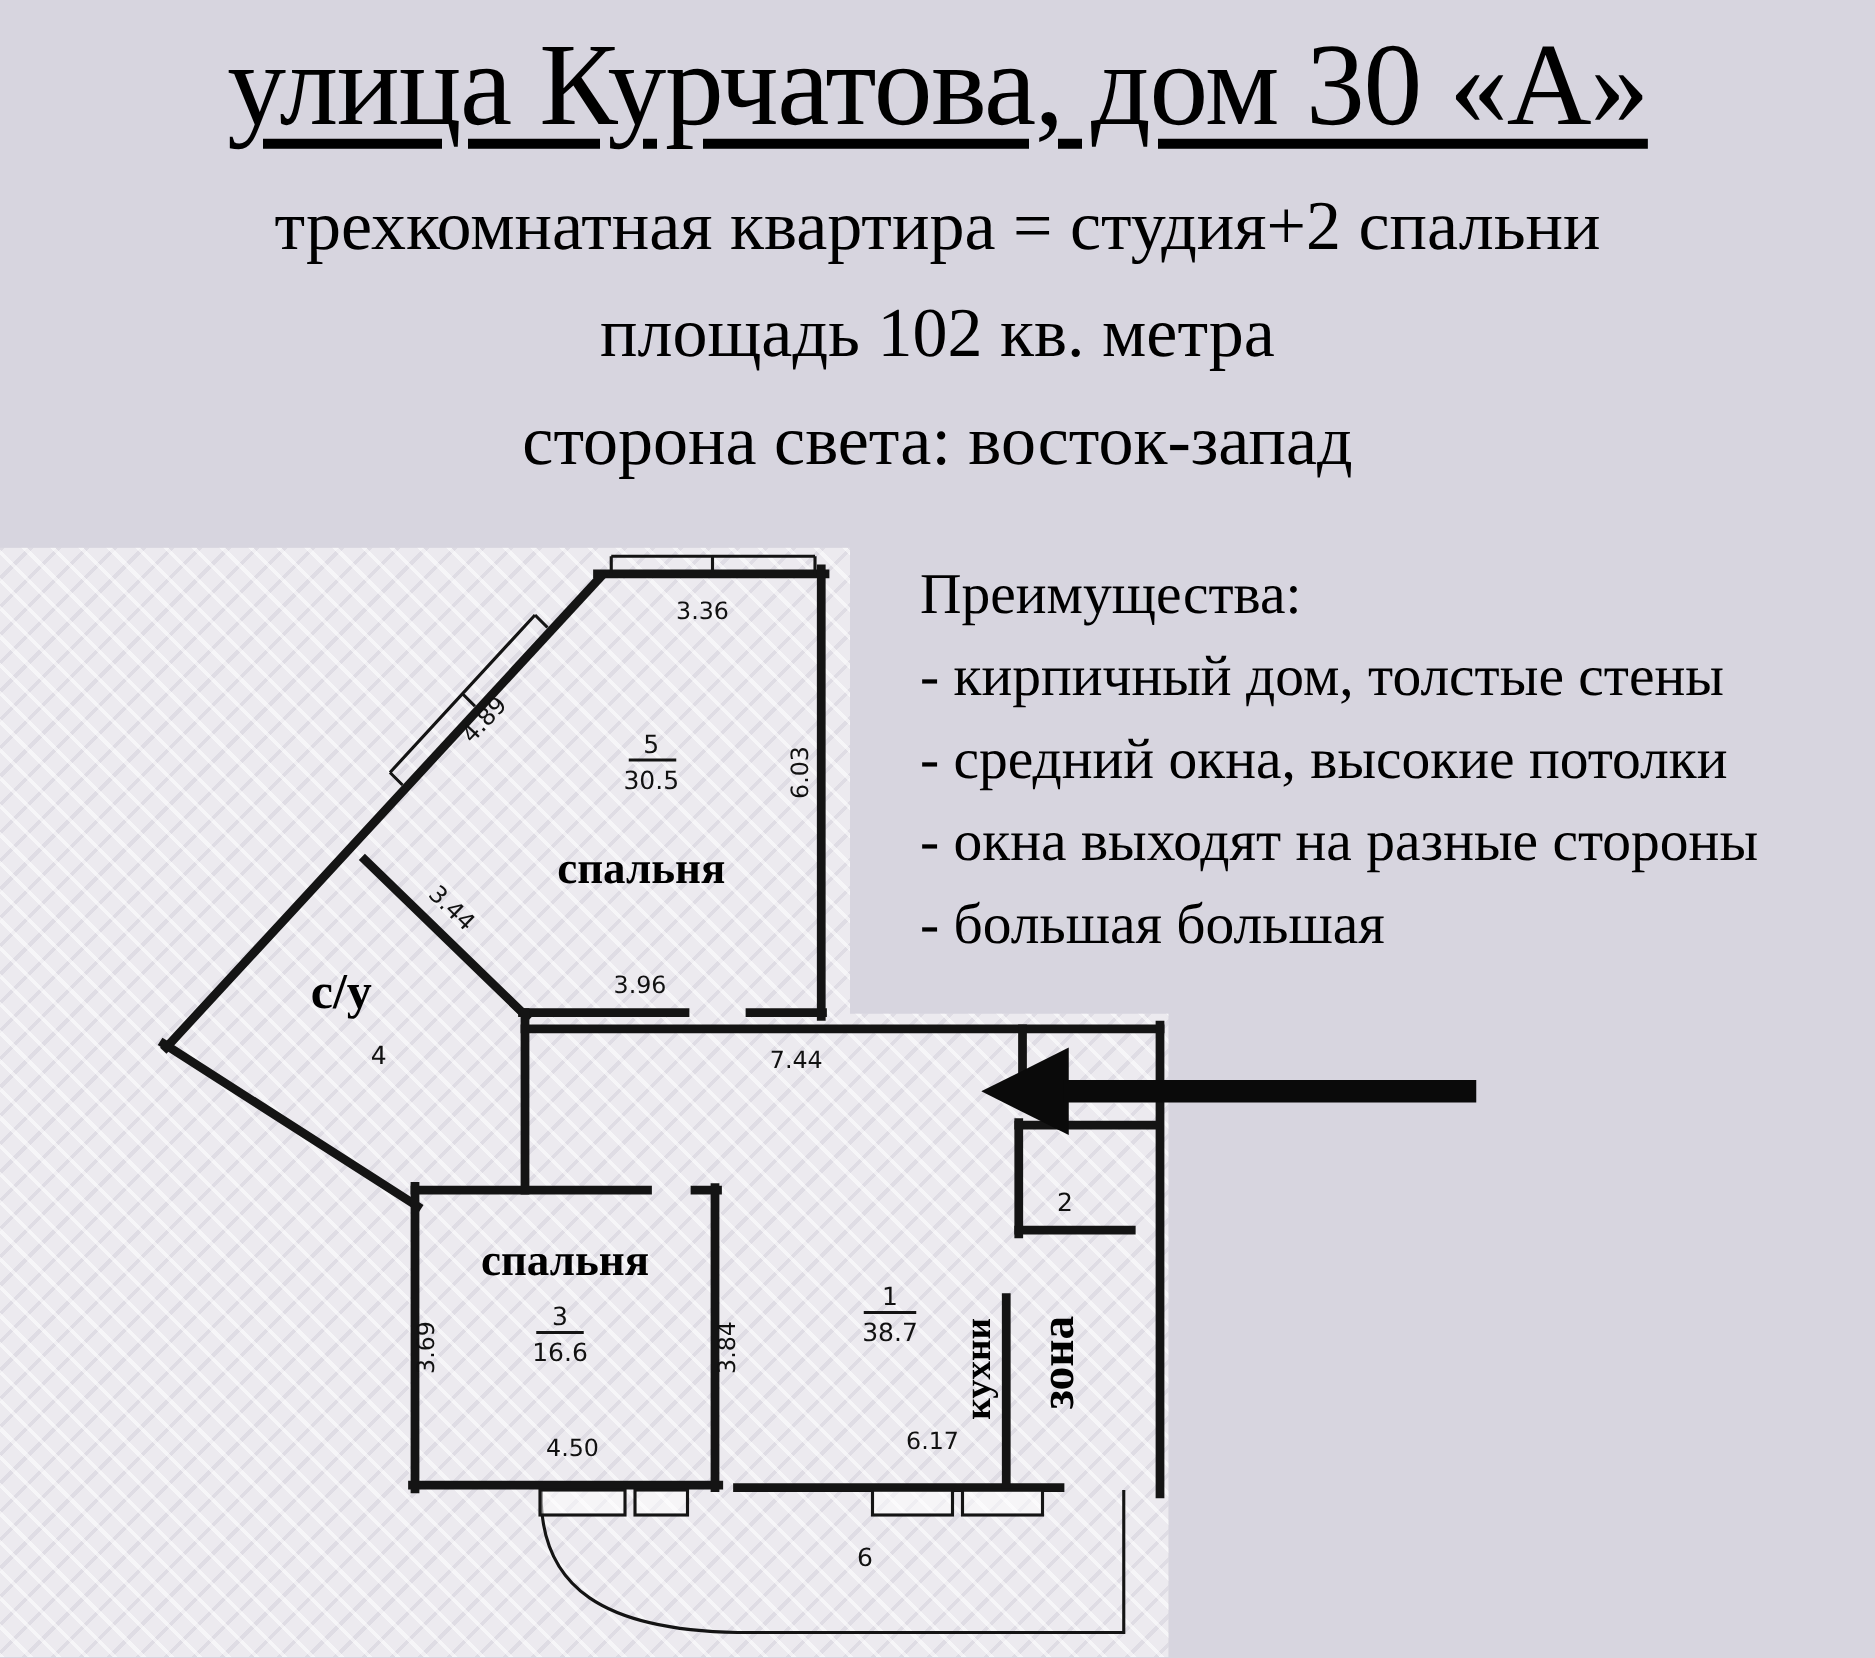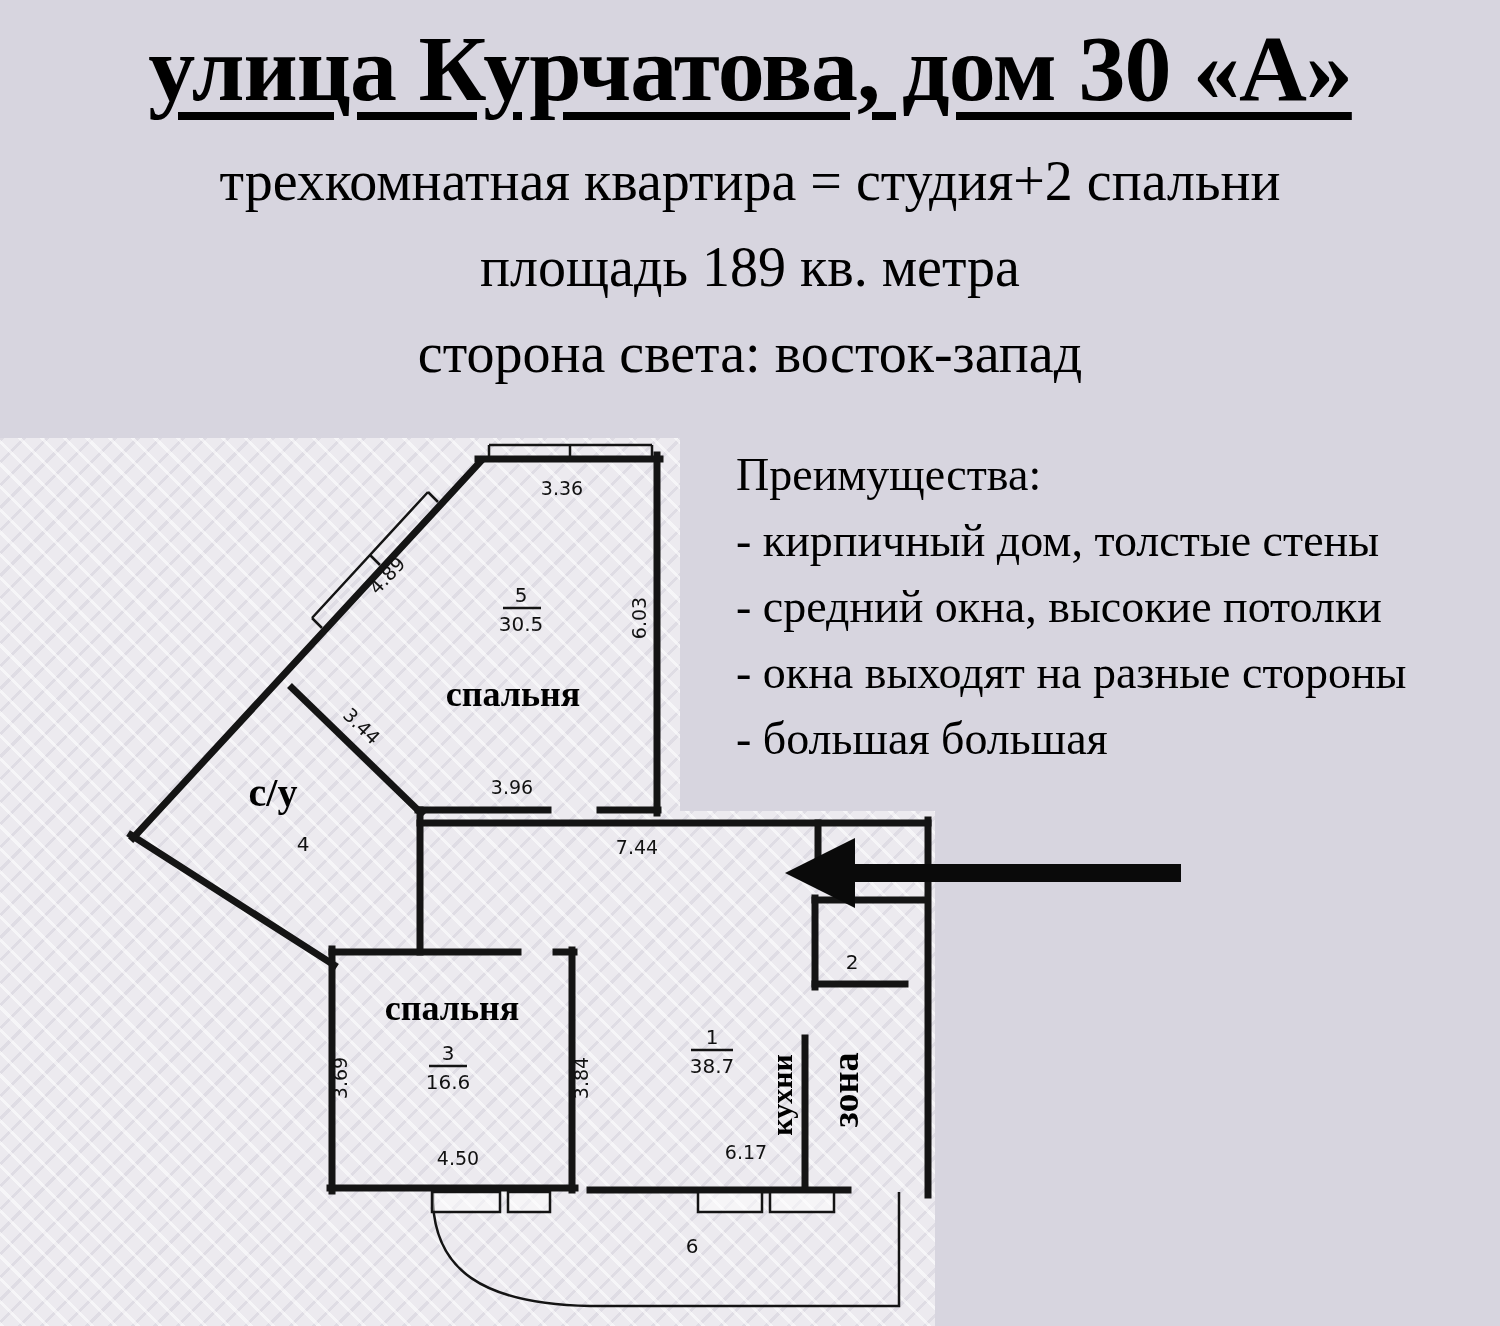--- a/index.html
+++ b/index.html
@@ -3,21 +3,21 @@
 <meta charset="utf-8">
 <style>
   html,body{margin:0;padding:0;}
   body{
     width:1500px;height:1326px;position:relative;overflow:hidden;
     background:#d7d5df;color:#000;
     font-family:"Liberation Serif", serif;
   }
   .header{position:absolute;top:14px;left:0;width:1500px;text-align:center;}
   .title{
-    font-size:94px;font-weight:bold;margin:0;line-height:1.15;
+    font-size:94px;font-weight:normal;margin:0;line-height:1.15;
     text-decoration:underline;text-decoration-thickness:8px;text-underline-offset:12px;
     letter-spacing:-1px;
   }
   .sub{font-size:56px;font-weight:normal;line-height:86px;margin:0;}
   .sub-first{margin-top:16px;}
   .scan{
     position:absolute;left:0;top:438px;width:935px;height:888px;
     background-color:#eceaef;
     background-image:
       repeating-linear-gradient(45deg, rgba(255,255,255,0.55) 0px, rgba(255,255,255,0.55) 3px, rgba(0,0,0,0) 3px, rgba(0,0,0,0) 16px),
@@ -37,21 +37,21 @@
   .arrow{position:absolute;left:785px;top:835px;}
 </style>
 </head>
 <body>
 
 <div class="page">
 
   <header class="header">
     <h1 class="title">улица Курчатова, дом 30 «А»</h1>
     <div class="sub sub-first">трехкомнатная квартира = студия+2 спальни</div>
-    <div class="sub">площадь 189 кв. метра</div>
+    <div class="sub">площадь 102 кв. метра</div>
     <div class="sub">сторона света: восток-запад</div>
   </header>
 
   <div class="scan">
     <svg width="935" height="888" viewBox="0 0 935 888">
 
       <path class="wall" d="M478 21 L660 21"></path>
       <path class="wall" d="M657 17 L657 375"></path>
       <path class="wall" d="M481 23 L133 400"></path>
       <path class="wall" d="M131 397 L334 527"></path>

